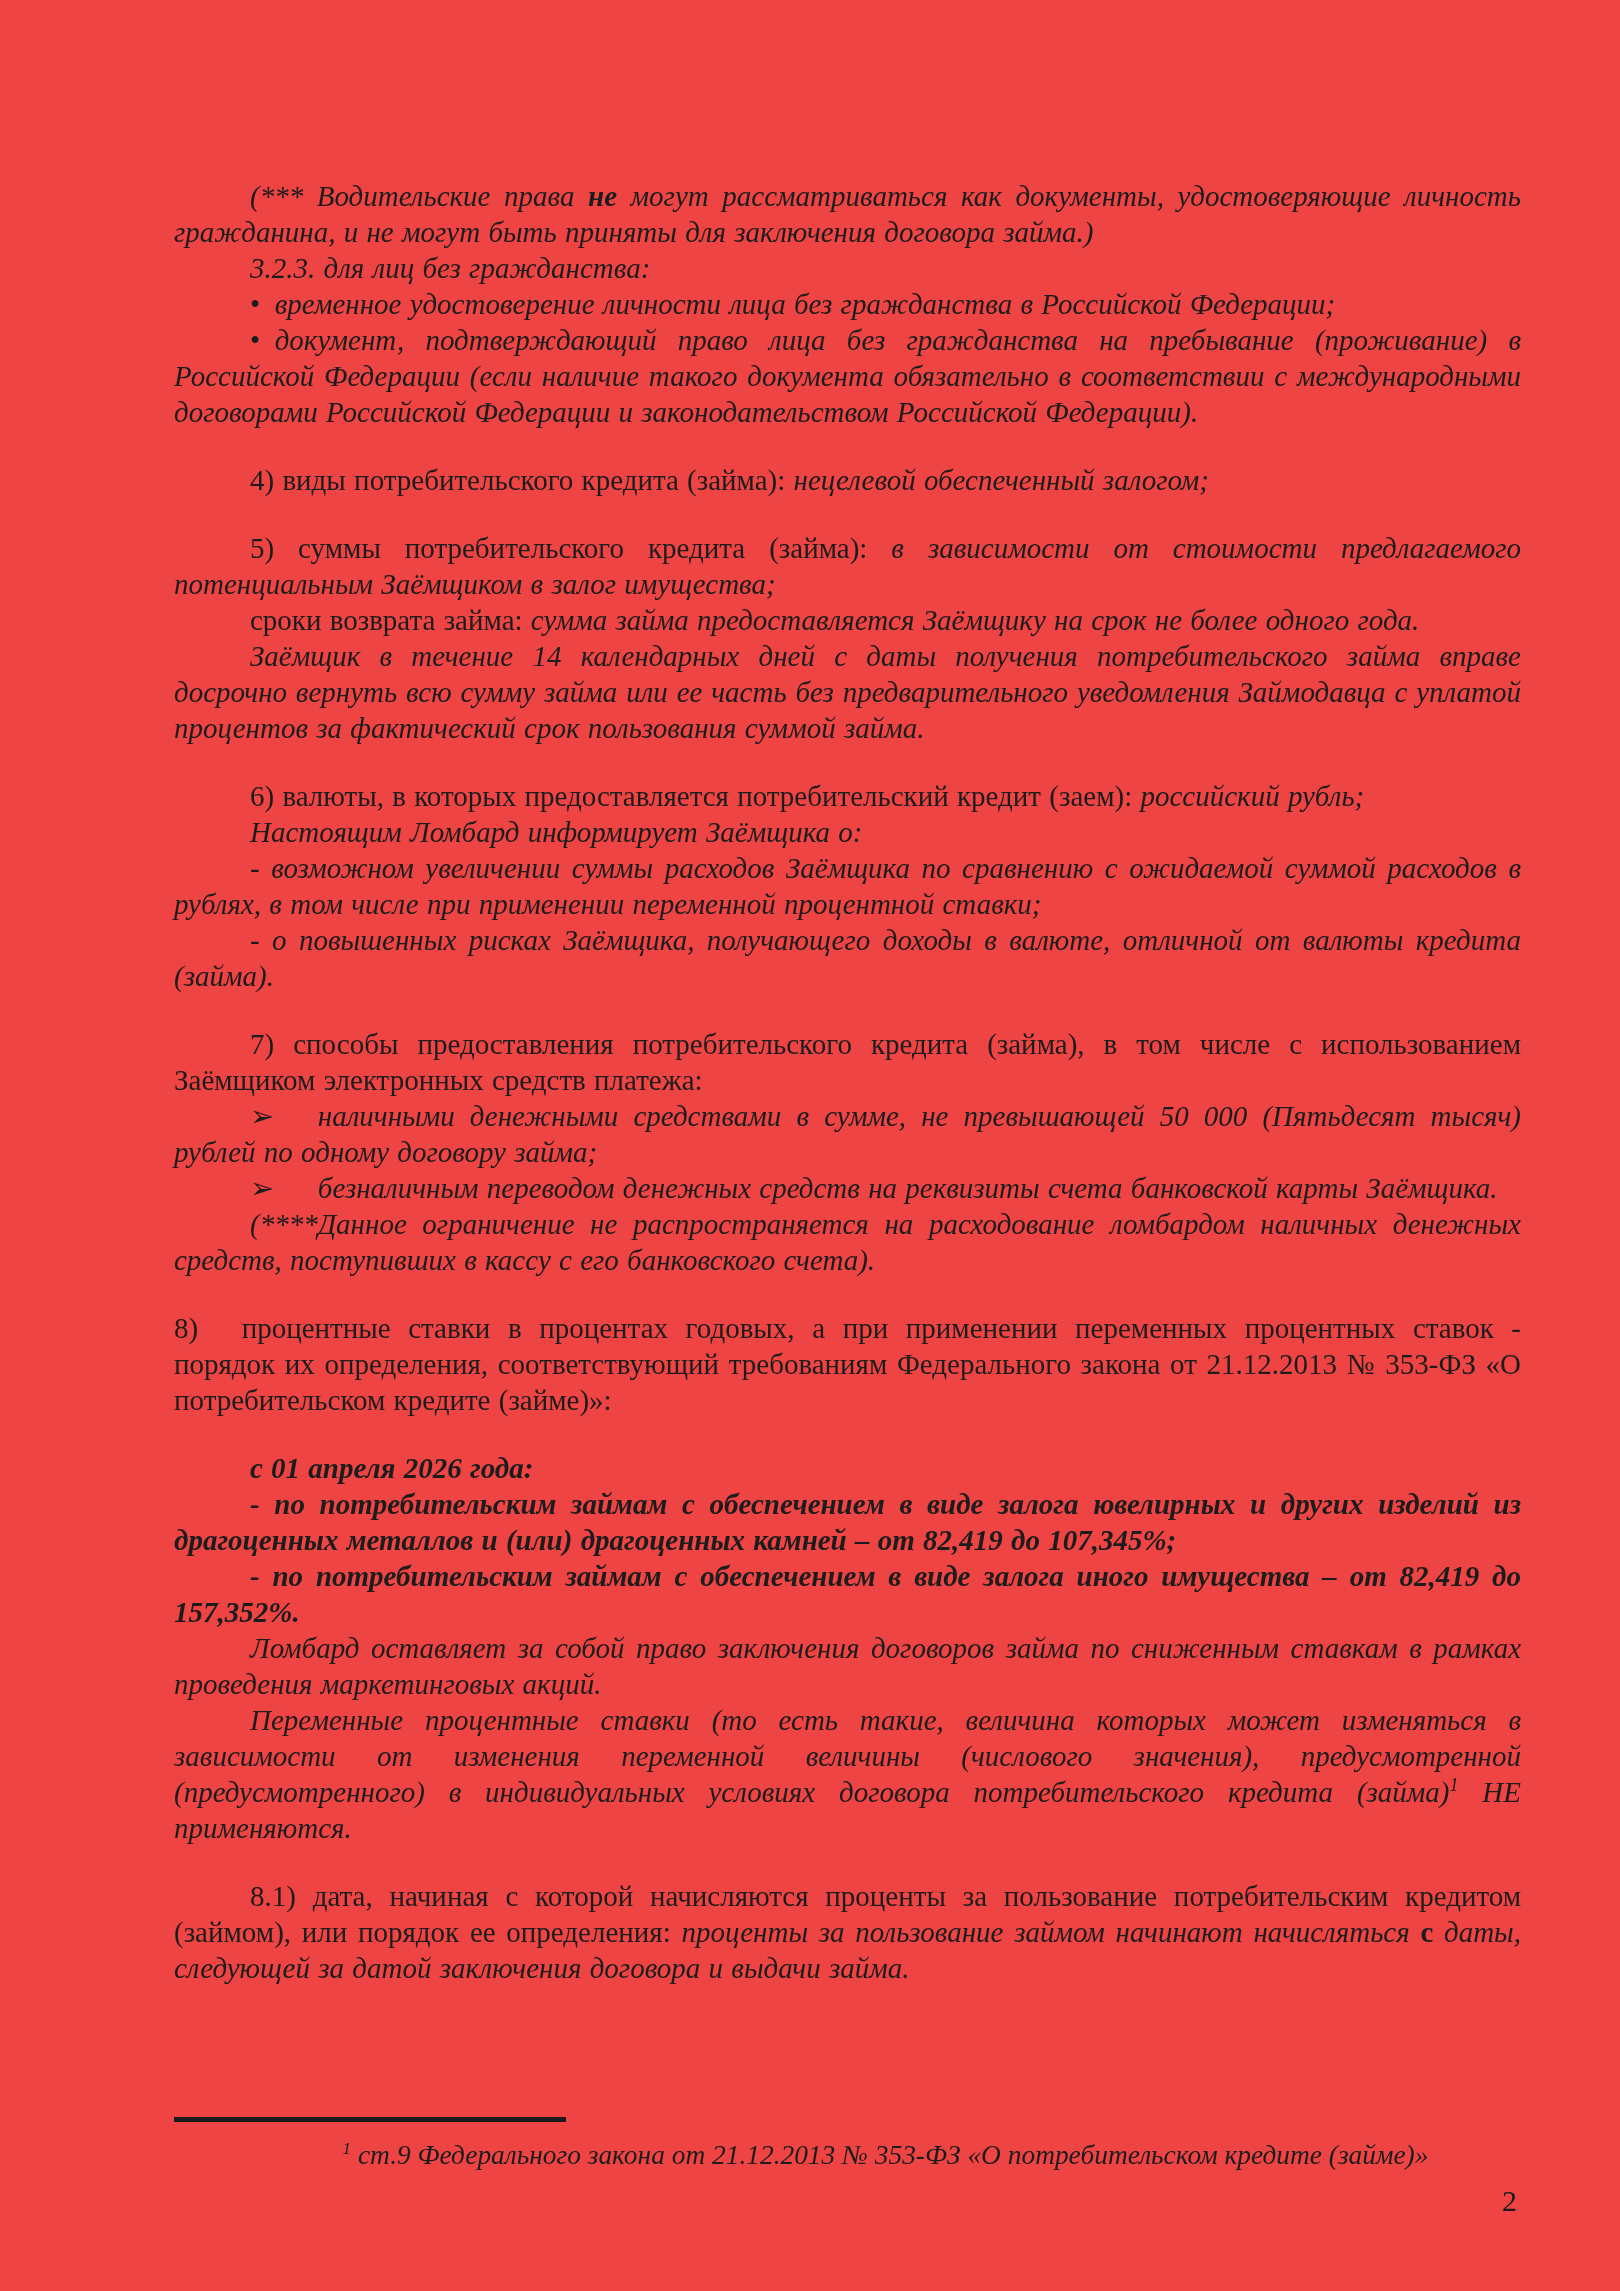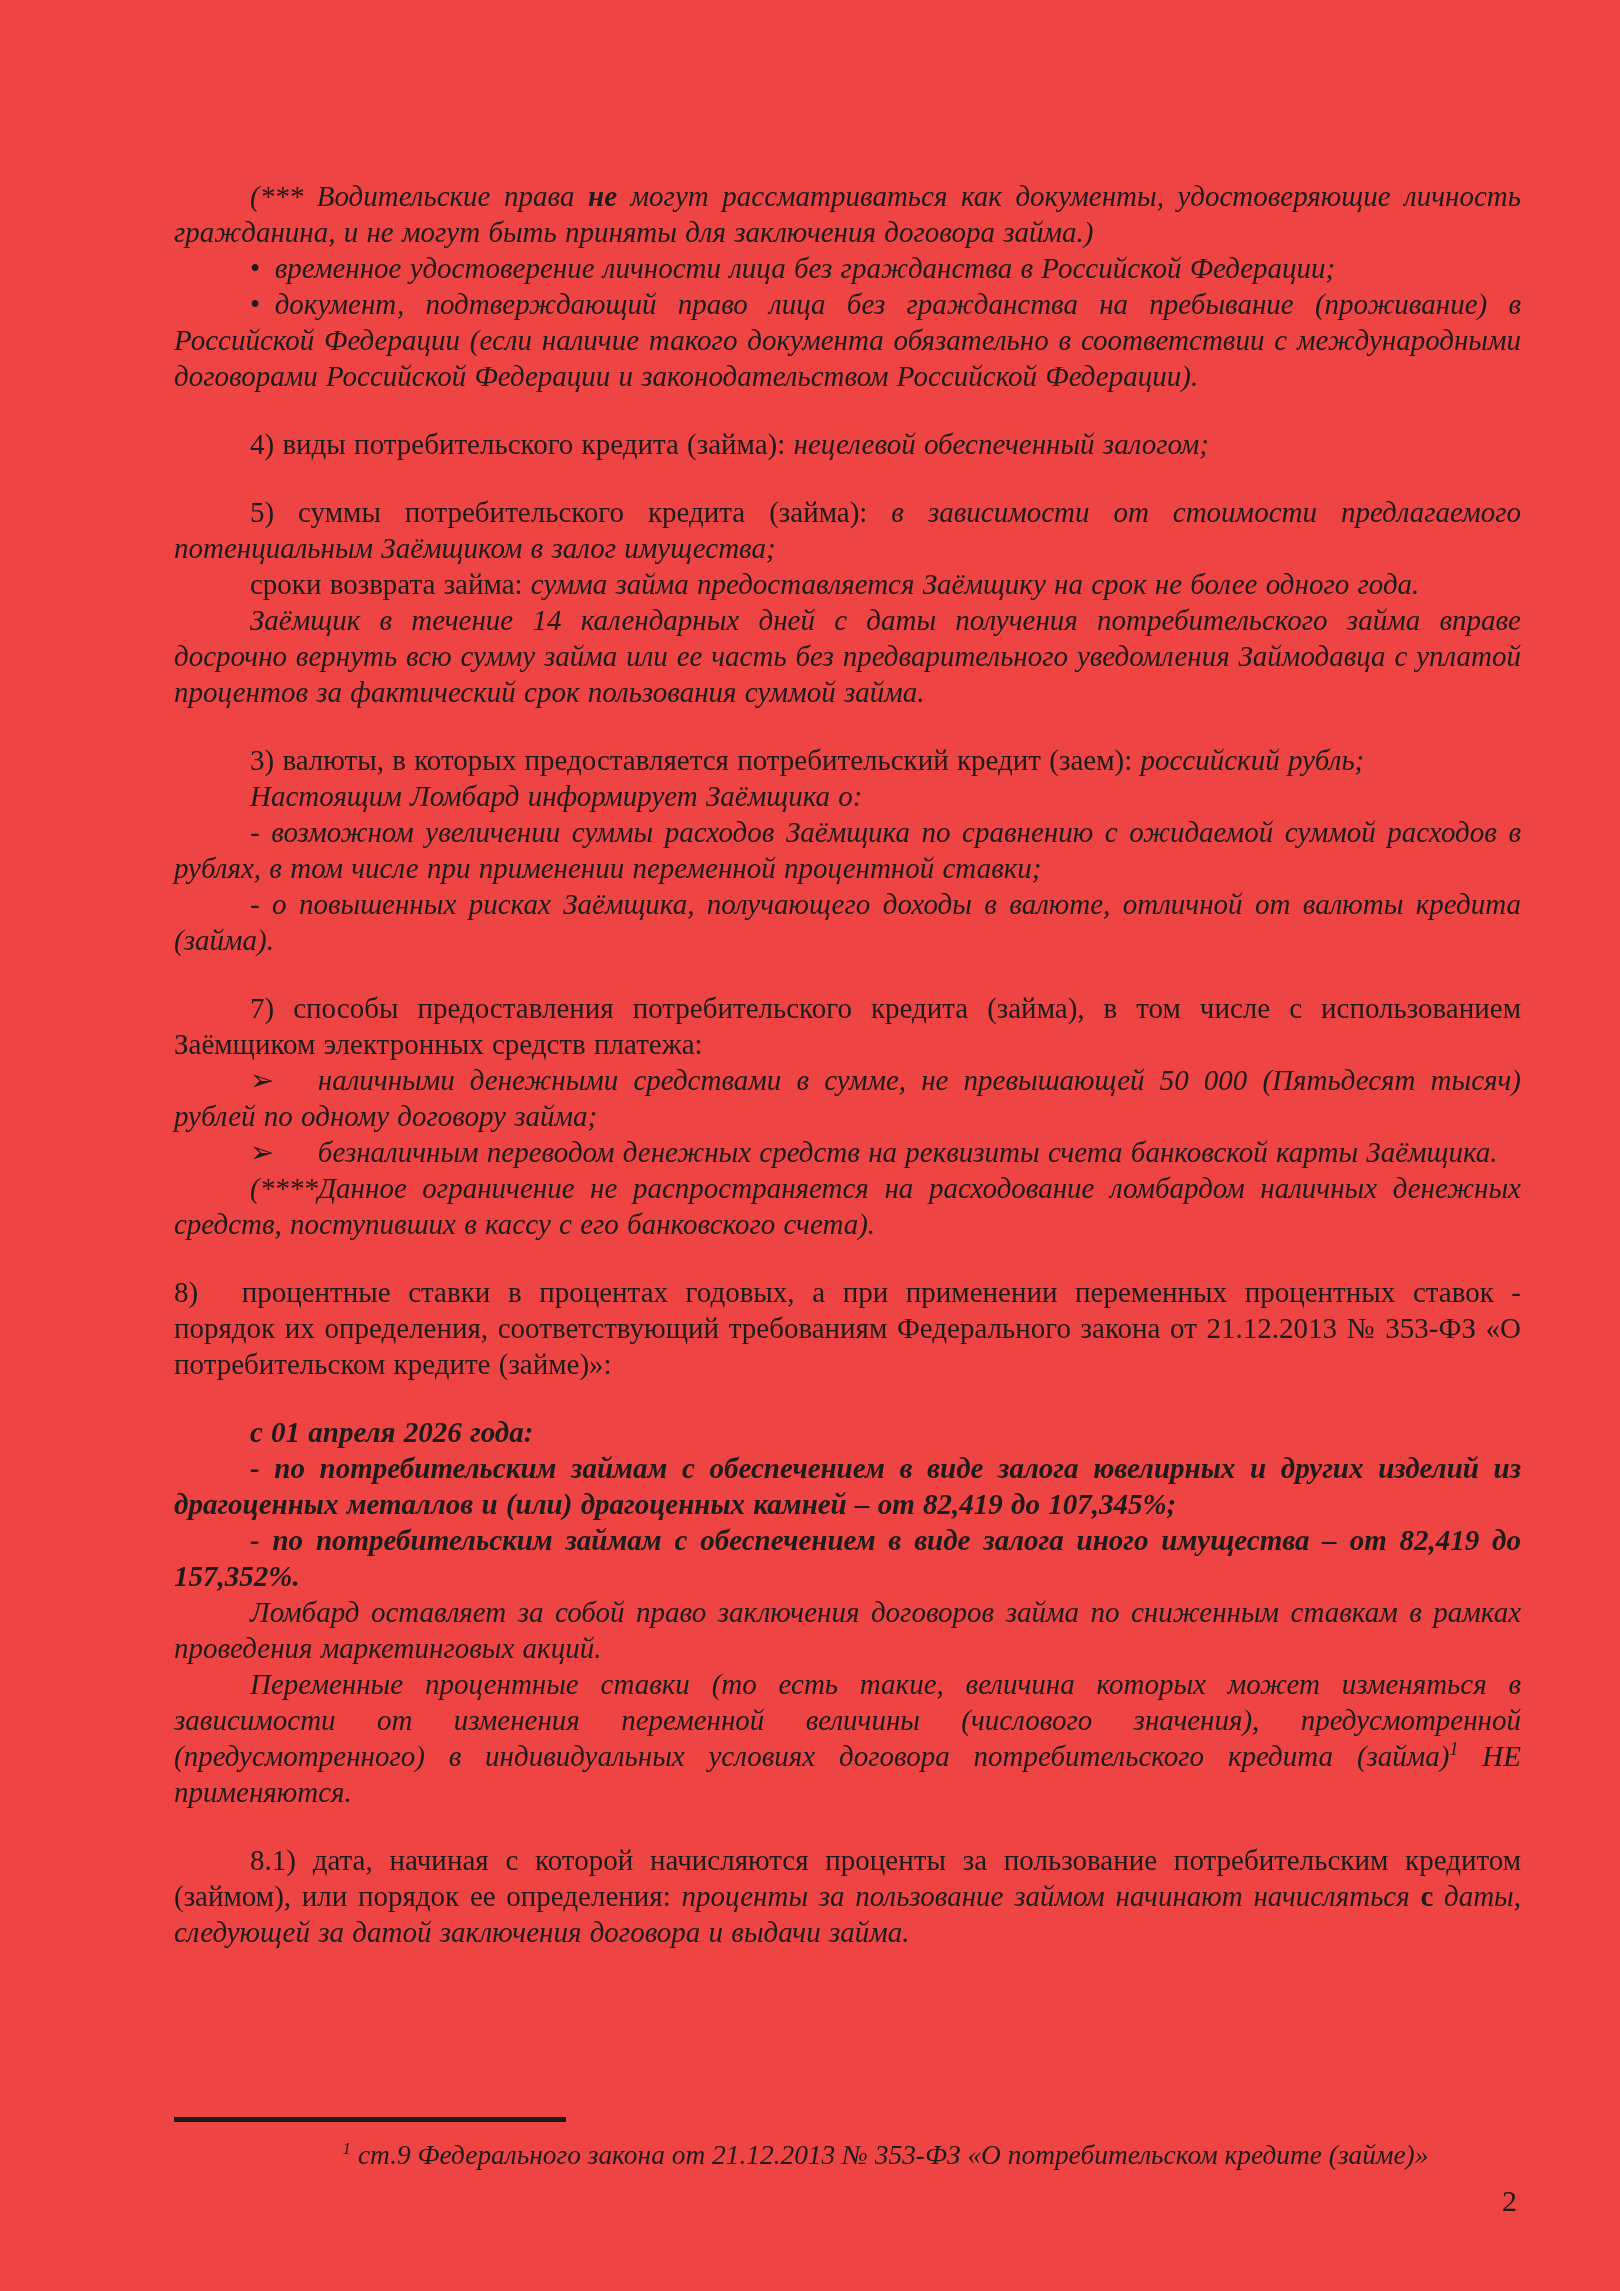--- a/index.html
+++ b/index.html
@@ -67,27 +67,28 @@
     font-size: 30px;
     font-style: normal;
   }
 </style>
 </head>
 <body>
 
 <div class="page">
   <div class="doc-body">
       <p class="para indent"><span class="run-i">(*** Водительские права </span><span class="run-bi">не</span><span class="run-i"> могут рассматриваться как документы, удостоверяющие личность гражданина, и не могут быть приняты для заключения договора займа.)</span></p>
+      <p class="para indent"><span class="run-i">3.2.3. для лиц без гражданства:</span></p>
       <p class="para indent"><span class="run-r">• </span><span class="run-i">временное удостоверение личности лица без гражданства в Российской Федерации;</span></p>
       <p class="para indent"><span class="run-r">• </span><span class="run-i">документ, подтверждающий право лица без гражданства на пребывание (проживание) в Российской Федерации (если наличие такого документа обязательно в соответствии с международными договорами Российской Федерации и законодательством Российской Федерации).</span></p>
       <p class="para indent gap"><span class="run-r">4) виды потребительского кредита (займа): </span><span class="run-i">нецелевой обеспеченный залогом;</span></p>
       <p class="para indent gap"><span class="run-r">5) суммы потребительского кредита (займа): </span><span class="run-i">в зависимости от стоимости предлагаемого потенциальным Заёмщиком в залог имущества;</span></p>
       <p class="para indent"><span class="run-r">сроки возврата займа: </span><span class="run-i">сумма займа предоставляется Заёмщику на срок не более одного года.</span></p>
       <p class="para indent"><span class="run-i">Заёмщик в течение 14 календарных дней с даты получения потребительского займа вправе досрочно вернуть всю сумму займа или ее часть без предварительного уведомления Займодавца с уплатой процентов за фактический срок пользования суммой займа.</span></p>
-      <p class="para indent gap"><span class="run-r">3) валюты, в которых предоставляется потребительский кредит (заем): </span><span class="run-i">российский рубль;</span></p>
+      <p class="para indent gap"><span class="run-r">6) валюты, в которых предоставляется потребительский кредит (заем): </span><span class="run-i">российский рубль;</span></p>
       <p class="para indent"><span class="run-i">Настоящим Ломбард информирует Заёмщика о:</span></p>
       <p class="para indent"><span class="run-i">- возможном увеличении суммы расходов Заёмщика по сравнению с ожидаемой суммой расходов в рублях, в том числе при применении переменной процентной ставки;</span></p>
       <p class="para indent"><span class="run-i">- о повышенных рисках Заёмщика, получающего доходы в валюте, отличной от валюты кредита (займа).</span></p>
       <p class="para indent gap"><span class="run-r">7) способы предоставления потребительского кредита (займа), в том числе с использованием Заёмщиком электронных средств платежа:</span></p>
       <p class="para indent"><span class="run-r">➢  </span><span class="run-i">наличными денежными средствами в сумме, не превышающей 50&nbsp;000 (Пятьдесят тысяч) рублей по одному договору займа;</span></p>
       <p class="para indent"><span class="run-r">➢  </span><span class="run-i">безналичным переводом денежных средств на реквизиты счета банковской карты Заёмщика.</span></p>
       <p class="para indent"><span class="run-i">(****Данное ограничение не распространяется на расходование ломбардом наличных денежных средств, поступивших в кассу с его банковского счета).</span></p>
       <p class="para gap"><span class="run-r">8)  процентные ставки в процентах годовых, а при применении переменных процентных ставок - порядок их определения, соответствующий требованиям Федерального закона от 21.12.2013 № 353-ФЗ «О потребительском кредите (займе)»:</span></p>
       <p class="para indent gap"><span class="run-bi">с 01 апреля 2026 года:</span></p>
       <p class="para indent"><span class="run-bi">- по потребительским займам с обеспечением в виде залога ювелирных и других изделий из драгоценных металлов и (или) драгоценных камней – от 82,419 до 107,345%;</span></p>

